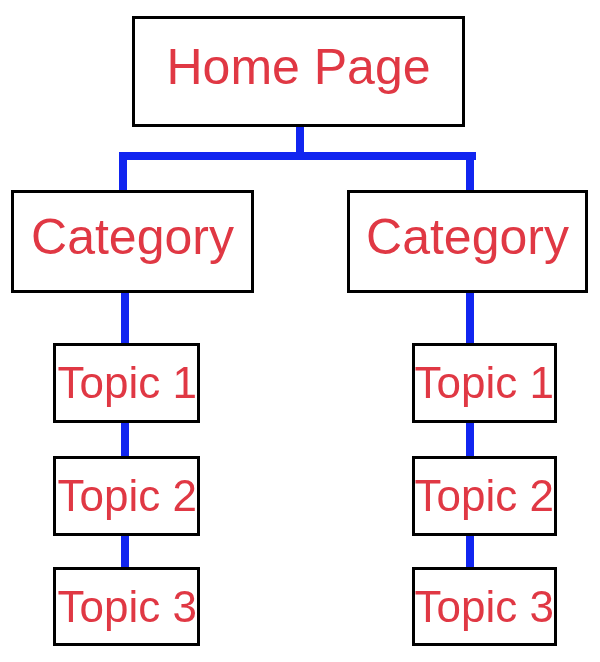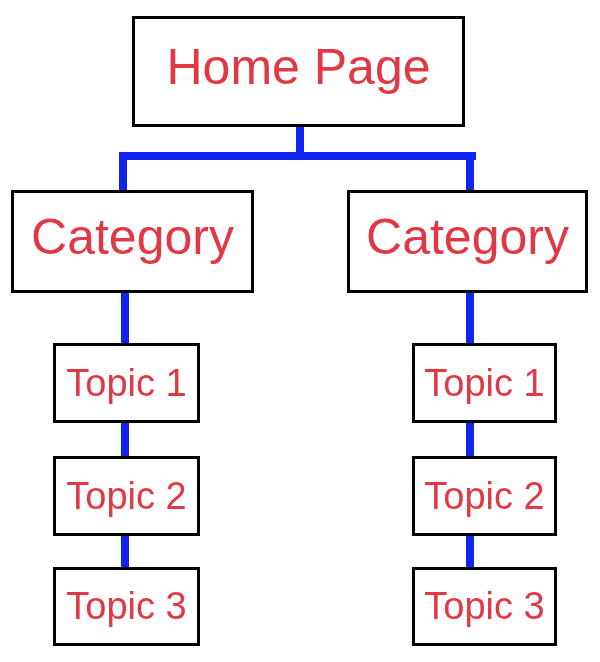--- a/index.html
+++ b/index.html
@@ -30,21 +30,22 @@
     align-items: center;
     justify-content: center;
     z-index: 1;
     white-space: nowrap;
   }
   .lvl-root, .lvl-category {
     font-size: 50px;
     padding-bottom: 9px;
   }
   .lvl-topic {
-    font-size: 38px;
+    font-size: 44px;
+    justify-content: flex-end;
   }
 </style>
 </head>
 <body>
 
 <div class="canvas">
 
   <div class="conn" style="left:296px; top:125px; width:8px; height:35px;"></div>
   <div class="conn" style="left:119px; top:152px; width:357px; height:8px;"></div>
   <div class="conn" style="left:119px; top:152px; width:8px; height:40px;"></div>

